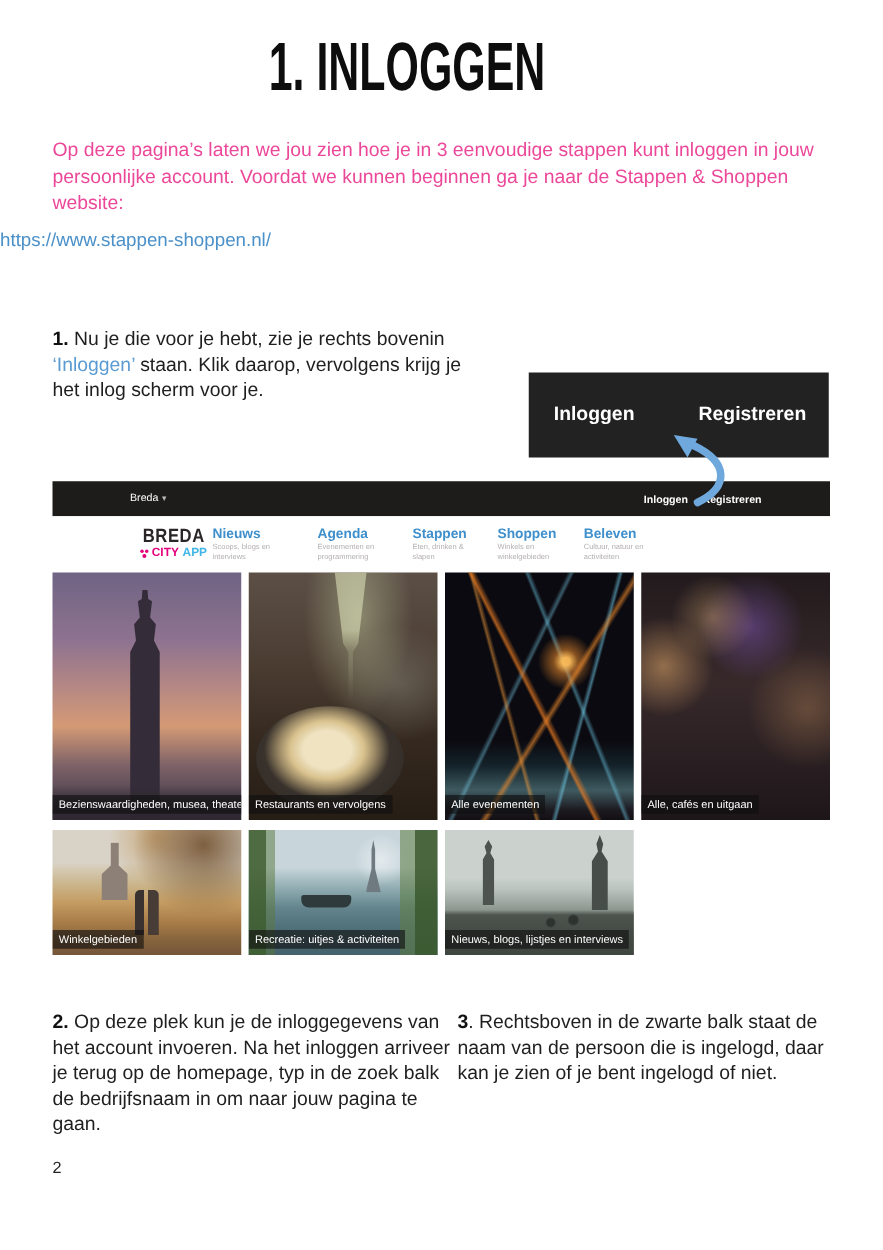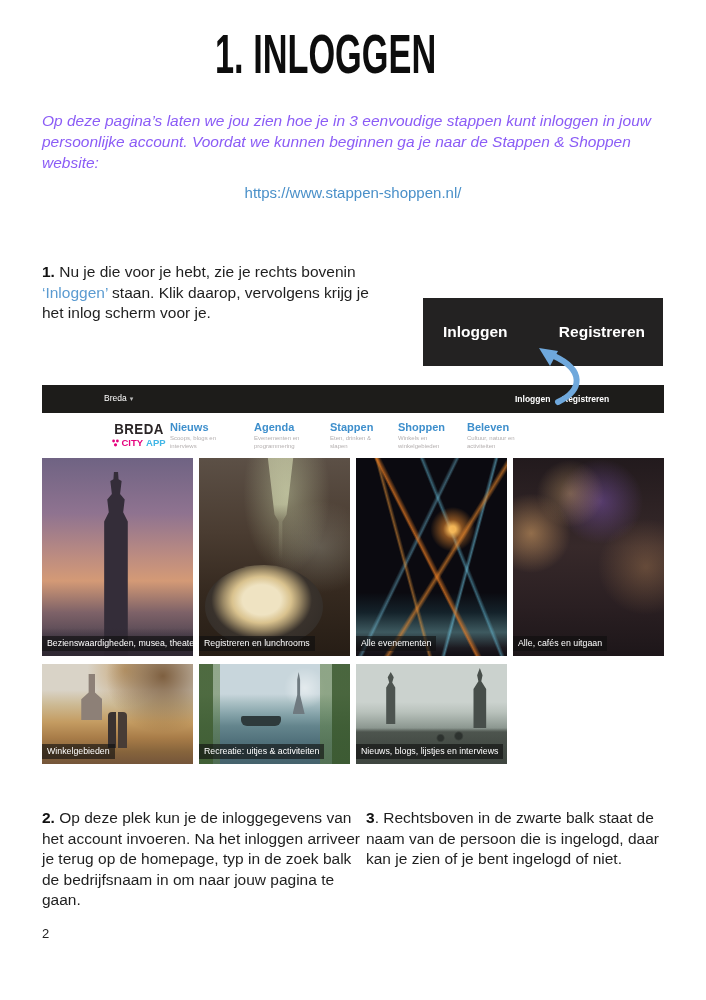--- a/index.html
+++ b/index.html
@@ -4,22 +4,22 @@
 <style>
   html,body{margin:0;padding:0;background:#fff;}
   .page{position:relative;width:706px;height:1000px;background:#ffffff;overflow:hidden;
         font-family:"Liberation Sans",sans-serif;color:#2b2b2b;}
 
   
   .title-wrap{position:absolute;left:0;top:24px;width:652px;text-align:center;}
   .title{display:inline-block;margin:0;font-size:52px;font-weight:900;color:#0d0d0d;
          letter-spacing:0px;transform:scale(.66,1.05);transform-origin:center;white-space:nowrap;}
   .intro{position:absolute;left:42px;top:110px;width:626px;margin:0;
-         font-size:15.5px;line-height:21px;color:#8b5cf6;font-style:italic;}
-  .link-line{position:absolute;left:0;top:184px;width:706px;text-align:center;}
+         font-size:15.5px;line-height:21px;color:#ec4899;}
+  .link-line{position:absolute;left:0;top:184px;width:706px;text-align:left;}
   .site-link{font-size:15px;color:#4a90c9;text-decoration:none;}
   .step{position:absolute;margin:0;font-size:15.5px;line-height:20.5px;color:#1f1f1f;}
   .step b{font-weight:bold;color:#111;}
   .step1{left:42px;top:262px;width:336px;}
   .hl{color:#5b9bd1;}
   .step2{left:42px;top:808px;width:330px;}
   .step3{left:366px;top:808px;width:308px;}
   .pagenum{position:absolute;left:42px;top:926px;font-size:13px;color:#222;}
 
   
@@ -192,21 +192,21 @@
         <div class="nav-label">Beleven</div>
         <div class="nav-sub">Cultuur, natuur en activiteiten</div>
       </div>
     </div>
 
     <div class="grid">
       <div class="tile t-church">
           <span class="cap">Bezienswaardigheden, musea, theater....</span>
         </div>
       <div class="tile t-food">
-          <span class="cap">Registreren en lunchrooms</span>
+          <span class="cap">Restaurants en vervolgens</span>
         </div>
       <div class="tile t-concert">
           <span class="cap">Alle evenementen</span>
         </div>
       <div class="tile t-bar">
           <span class="cap">Alle, cafés en uitgaan</span>
         </div>
       <div class="tile t-street">
           <span class="cap">Winkelgebieden</span>
         </div>

